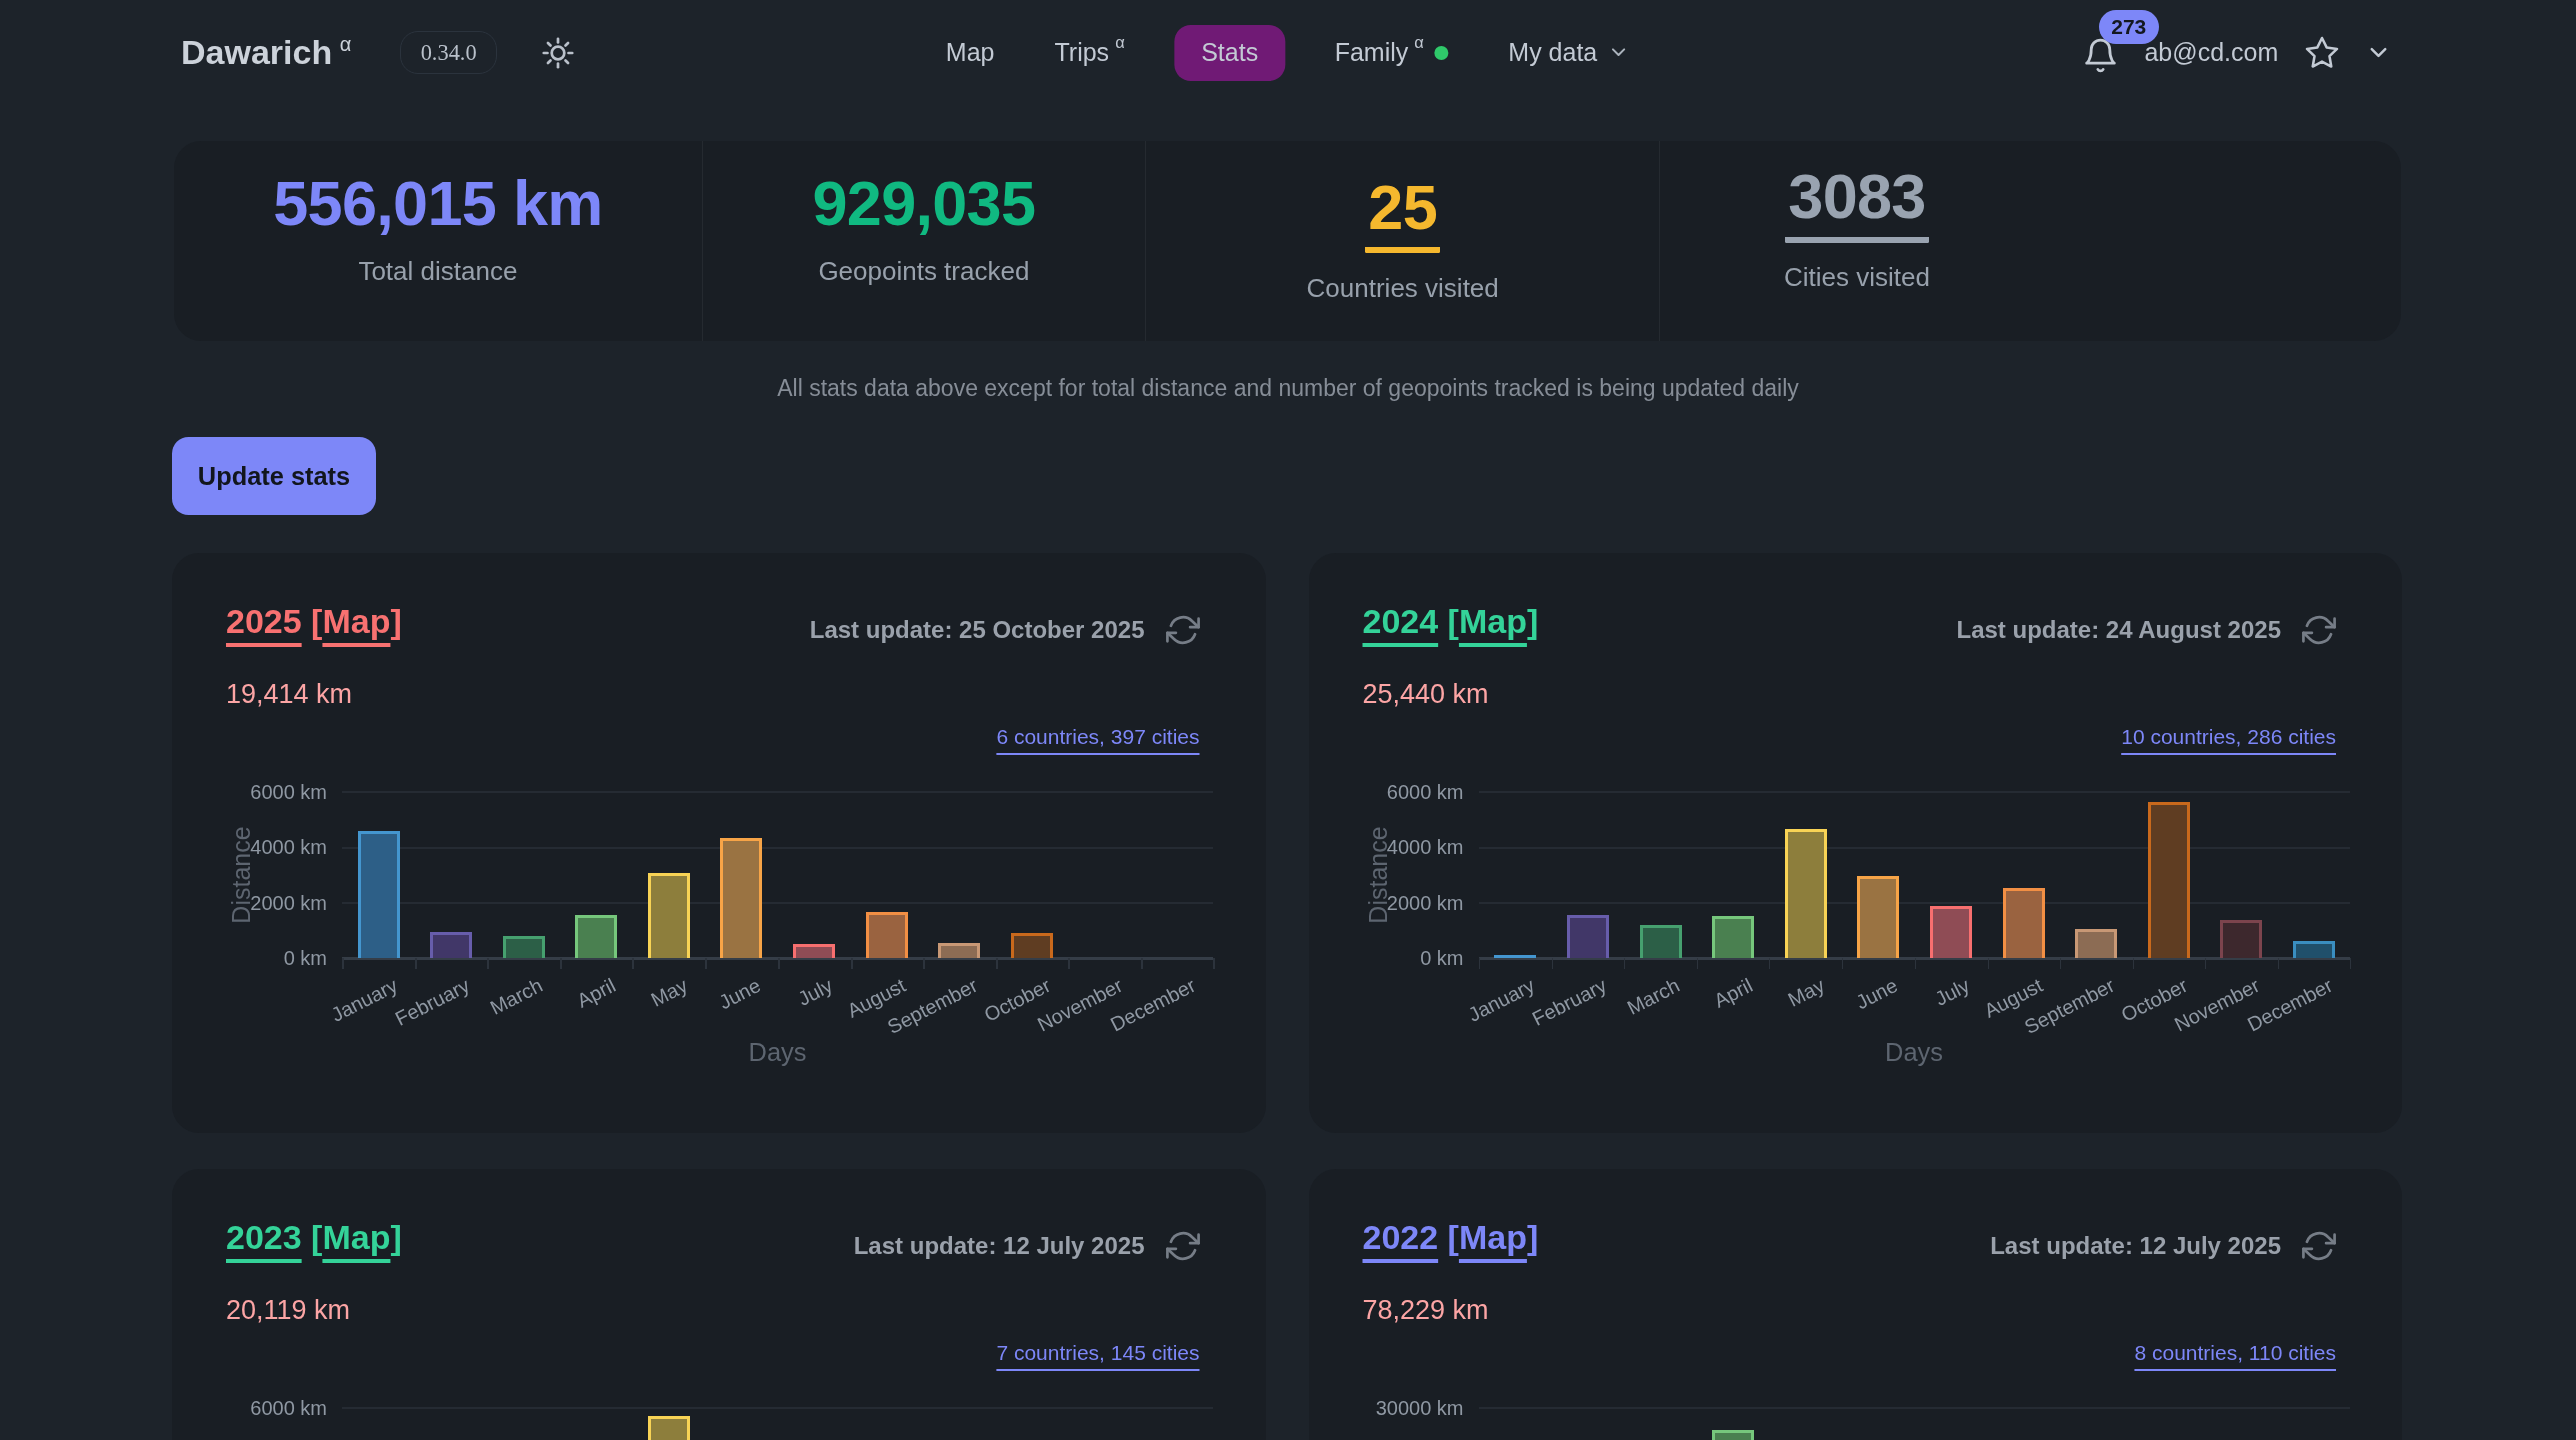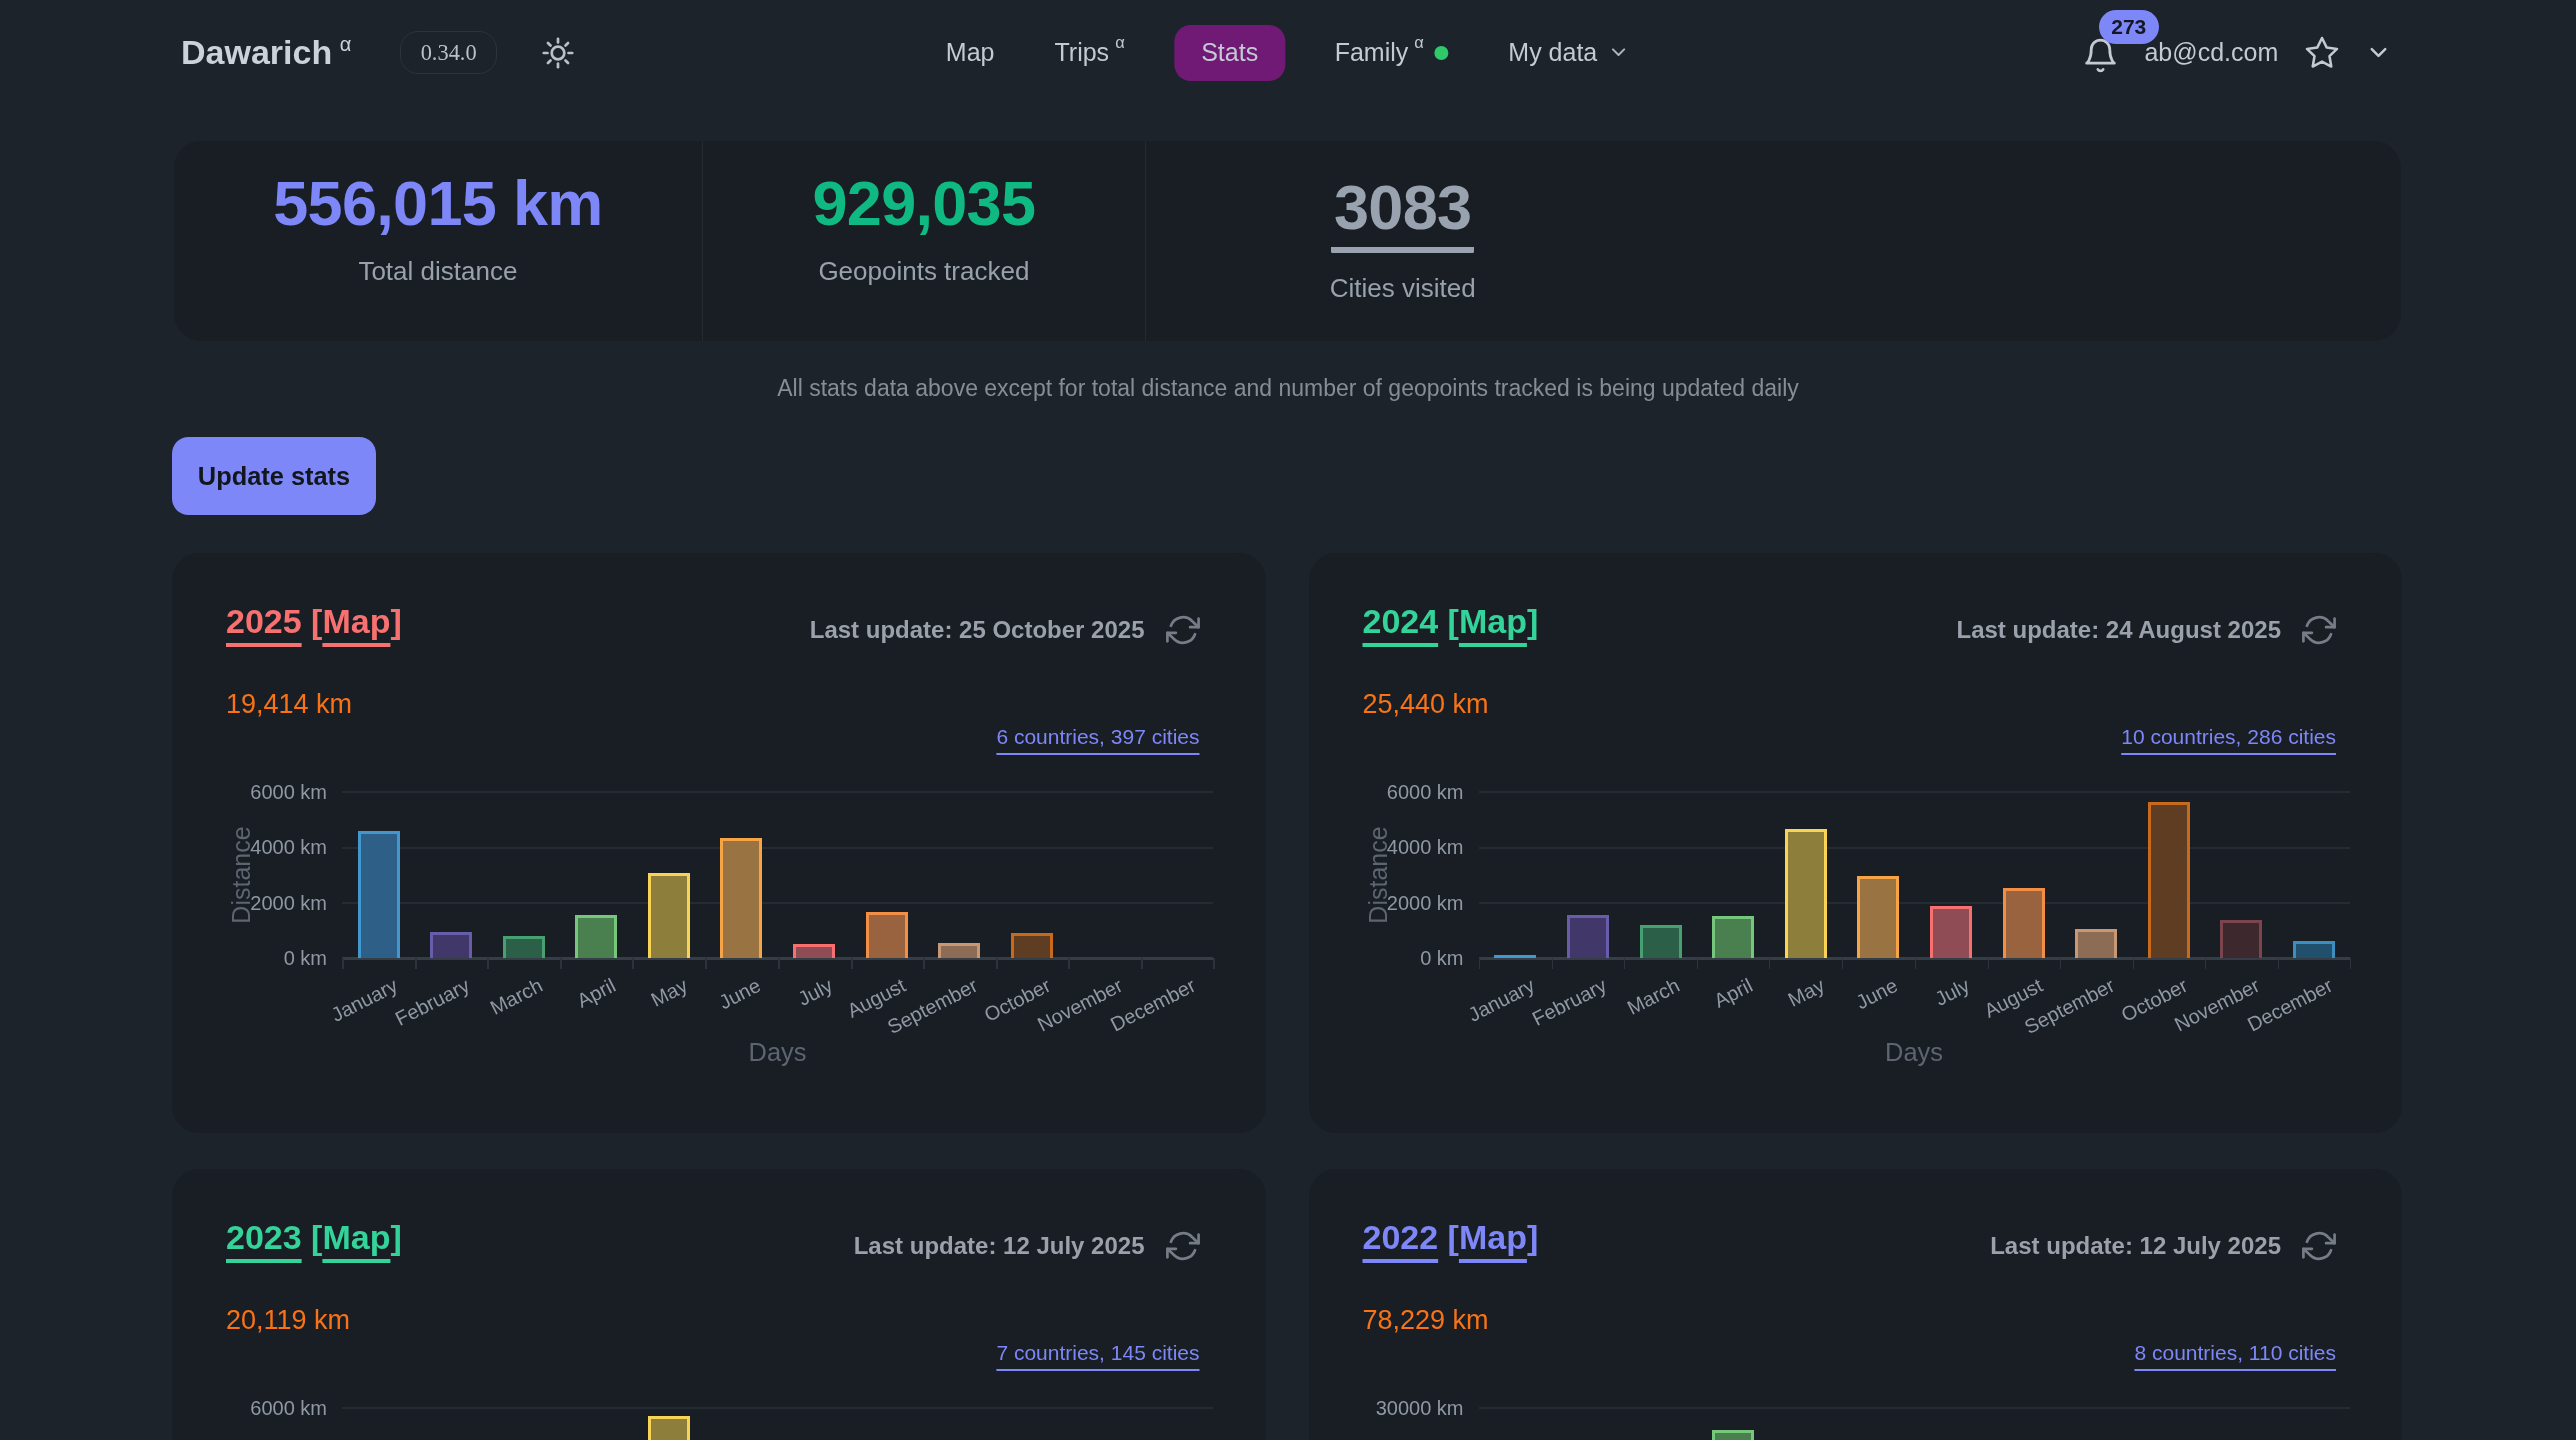--- a/index.html
+++ b/index.html
@@ -147,21 +147,21 @@
     right: 66px; top: 60px;
     display: flex;
     align-items: center;
     gap: 21px;
     font-size: 24px;
     font-weight: bold;
     color: #9aa1ab;
     white-space: nowrap;
   }
   .refresh-btn { color: #767d87; }
-  .card-distance { position: absolute; left: 54px; top: 136px; font-size: 27px; color: #f97316; }
+  .card-distance { position: absolute; left: 54px; top: 126px; font-size: 27px; color: #fca5a5; }
   .card-link {
     position: absolute;
     right: 66px; top: 172px;
     font-size: 21px;
     color: #7d87f8;
     text-decoration: underline;
     text-decoration-thickness: 2.2px;
     text-underline-offset: 9px;
     white-space: nowrap;
   }
@@ -285,20 +285,24 @@
 </nav>
 
 <section class="stats-panel" id="stats-panel">
     <div class="stat">
       <div class="stat-value" style="color: rgb(125, 135, 248);">556,015 km</div>
       <div class="stat-label">Total distance</div>
     </div>
     <div class="stat">
       <div class="stat-value" style="color: rgb(16, 185, 129);">929,035</div>
       <div class="stat-label">Geopoints tracked</div>
+    </div>
+    <div class="stat">
+      <div class="stat-value underlined" style="color: rgb(245, 184, 46);">25</div>
+      <div class="stat-label">Countries visited</div>
     </div>
     <div class="stat">
       <div class="stat-value underlined" style="color: rgb(153, 163, 176);">3083</div>
       <div class="stat-label">Cities visited</div>
     </div>
   </section>
 
 <p class="note">All stats data above except for total distance and number of geopoints tracked is being updated daily</p>
 
 <button class="update-btn">Update stats</button>

